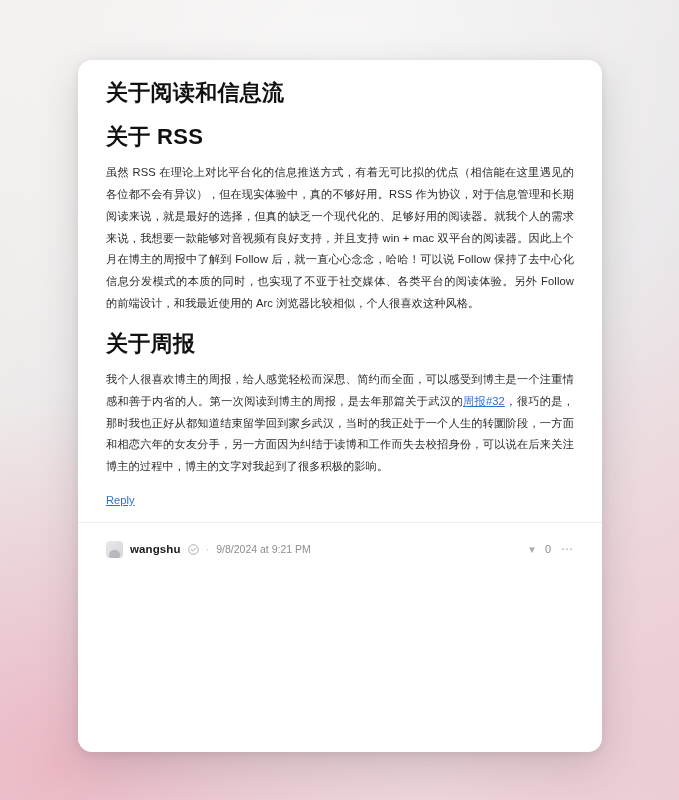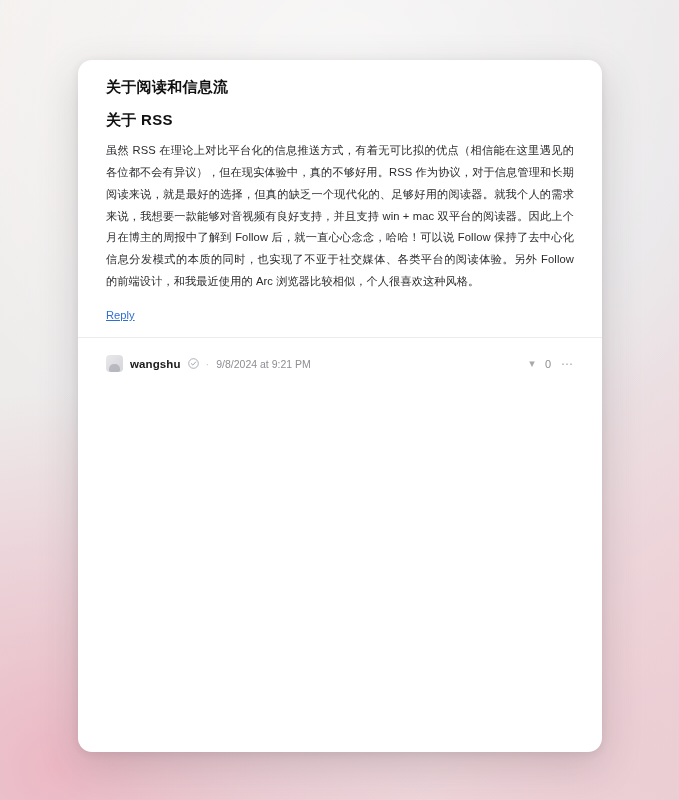--- a/index.html
+++ b/index.html
@@ -108,21 +108,21 @@
     font-size: 11px;
     color: #8e8e93;
   }
   .dots {
     font-size: 12px;
     letter-spacing: 1px;
     color: #a8a8ad;
     line-height: 1;
   }
   h2.sec {
-    font-size: 15px;
+    font-size: 22px;
     font-weight: bold;
     color: #111;
     margin: 14px 0 10px 0;
     letter-spacing: 0.3px;
   }
   h2.sec.first { margin-top: 2px; }
   p.body {
     font-size: 11.2px;
     line-height: 1.95;
     color: #2b2b2e;
@@ -155,20 +155,22 @@
 <div class="card">
   <div class="scroll">
 
     <div class="post">
 
       <h2 class="sec first">关于阅读和信息流</h2>
 
       <h2 class="sec">关于 RSS</h2>
       <p class="body">虽然 RSS 在理论上对比平台化的信息推送方式，有着无可比拟的优点（相信能在这里遇见的各位都不会有异议），但在现实体验中，真的不够好用。RSS 作为协议，对于信息管理和长期阅读来说，就是最好的选择，但真的缺乏一个现代化的、足够好用的阅读器。就我个人的需求来说，我想要一款能够对音视频有良好支持，并且支持 win + mac 双平台的阅读器。因此上个月在博主的周报中了解到 Follow 后，就一直心心念念，哈哈！可以说 Follow 保持了去中心化信息分发模式的本质的同时，也实现了不亚于社交媒体、各类平台的阅读体验。另外 Follow 的前端设计，和我最近使用的 Arc 浏览器比较相似，个人很喜欢这种风格。</p>
 
+      <h2 class="sec">关于周报</h2>
+      <p class="body"><span>我个人很喜欢博主的周报，给人感觉轻松而深思、简约而全面，可以感受到博主是一个注重情感和善于内省的人。第一次阅读到博主的周报，是去年那篇关于武汉的</span><a class="inline" href="#">周报#32</a><span>，很巧的是，那时我也正好从都知道结束留学回到家乡武汉，当时的我正处于一个人生的转圜阶段，一方面和相恋六年的女友分手，另一方面因为纠结于读博和工作而失去校招身份，可以说在后来关注博主的过程中，博主的文字对我起到了很多积极的影响。</span></p>
 
       <a class="reply" href="#">Reply</a>
     </div>
 
     <div class="divider"></div>
 
     <div class="post">
       <div class="post-head">
         <div class="avatar alt"></div>
         <span class="author">wangshu</span>

